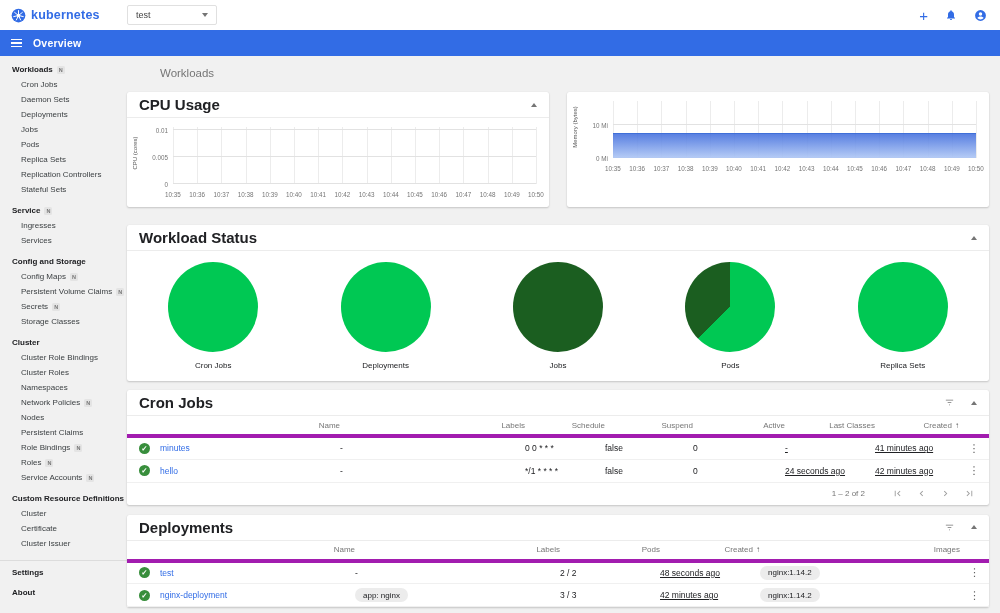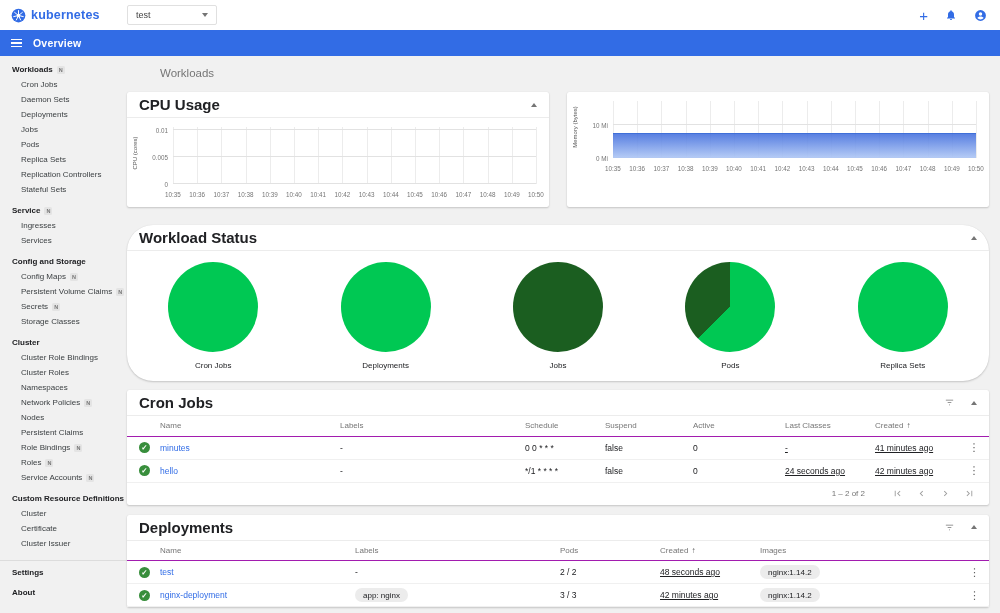--- a/index.html
+++ b/index.html
@@ -60,30 +60,30 @@
   .ylabel-wrap span { transform:rotate(-90deg); white-space:nowrap; font-size:6px; color:#555; }
   .plot { position:absolute; left:46px; right:13px; top:9px; bottom:22px; }
   .vline { position:absolute; top:0; bottom:0; width:1px; background:#ececec; }
   .hline { position:absolute; left:0; right:0; height:1px; background:#e2e2e2; }
   .xtick { position:absolute; bottom:-14px; transform:translateX(-50%); font-size:6.3px; color:#757575; white-space:nowrap; }
   .ytick { position:absolute; right:calc(100% + 5px); transform:translateY(50%); font-size:6.3px; color:#757575; white-space:nowrap; }
   .area { position:absolute; left:0; right:0; bottom:0; border-top:1px solid #3f6fd8;
       background:linear-gradient(180deg, rgba(66,110,221,.88), rgba(176,200,245,.92)); }
 
   
-  .status-card { margin-bottom:9px;border-radius:26px; }
+  .status-card { margin-bottom:9px; }
   .status-body { height:130px; display:flex; align-items:flex-start; justify-content:space-around; padding-top:11px; }
   .pie-wrap { display:flex; flex-direction:column; align-items:center; }
   .pie { width:90px; height:90px; border-radius:50%; }
   .pie-label { margin-top:9px; font-size:8px; color:#202124; }
 
   
   .table-card { margin-bottom:10px; }
   table { width:100%; border-collapse:collapse; table-layout:fixed; }
-  th { font-size:8px; color:#767676; font-weight:400; text-align:left; height:20px; border-bottom:1px solid #a21caf; padding:0; }
+  th { font-size:8px; color:#767676; font-weight:400; text-align:right; height:20px; border-bottom:4px solid #a21caf; padding:0; }
   td { font-size:8.5px; color:#202124; height:23px; border-bottom:1px solid #f0f0f0; padding:0; overflow:hidden; white-space:nowrap; }
   .icon-cell { padding-left:12px; }
   .check { width:11px; height:11px; border-radius:50%; background:#388e3c; color:#fff; font-size:7.5px;
       line-height:11px; text-align:center; display:inline-block; font-weight:700; }
   .link { color:#326de6; cursor:pointer; }
   .tip { text-decoration:underline; text-underline-offset:1px; cursor:default; }
   .chip { display:inline-block; background:#ececec; border-radius:8px; padding:2.5px 8px; font-size:8px; color:#202124; }
   .kebab { color:#616161; font-size:11px; text-align:center; cursor:pointer; }
   .sort { margin-left:3px; color:#555; font-size:8px; }
   .pager { display:flex; align-items:center; justify-content:flex-end; height:22px; padding-right:8px;margin-left:38px; }

